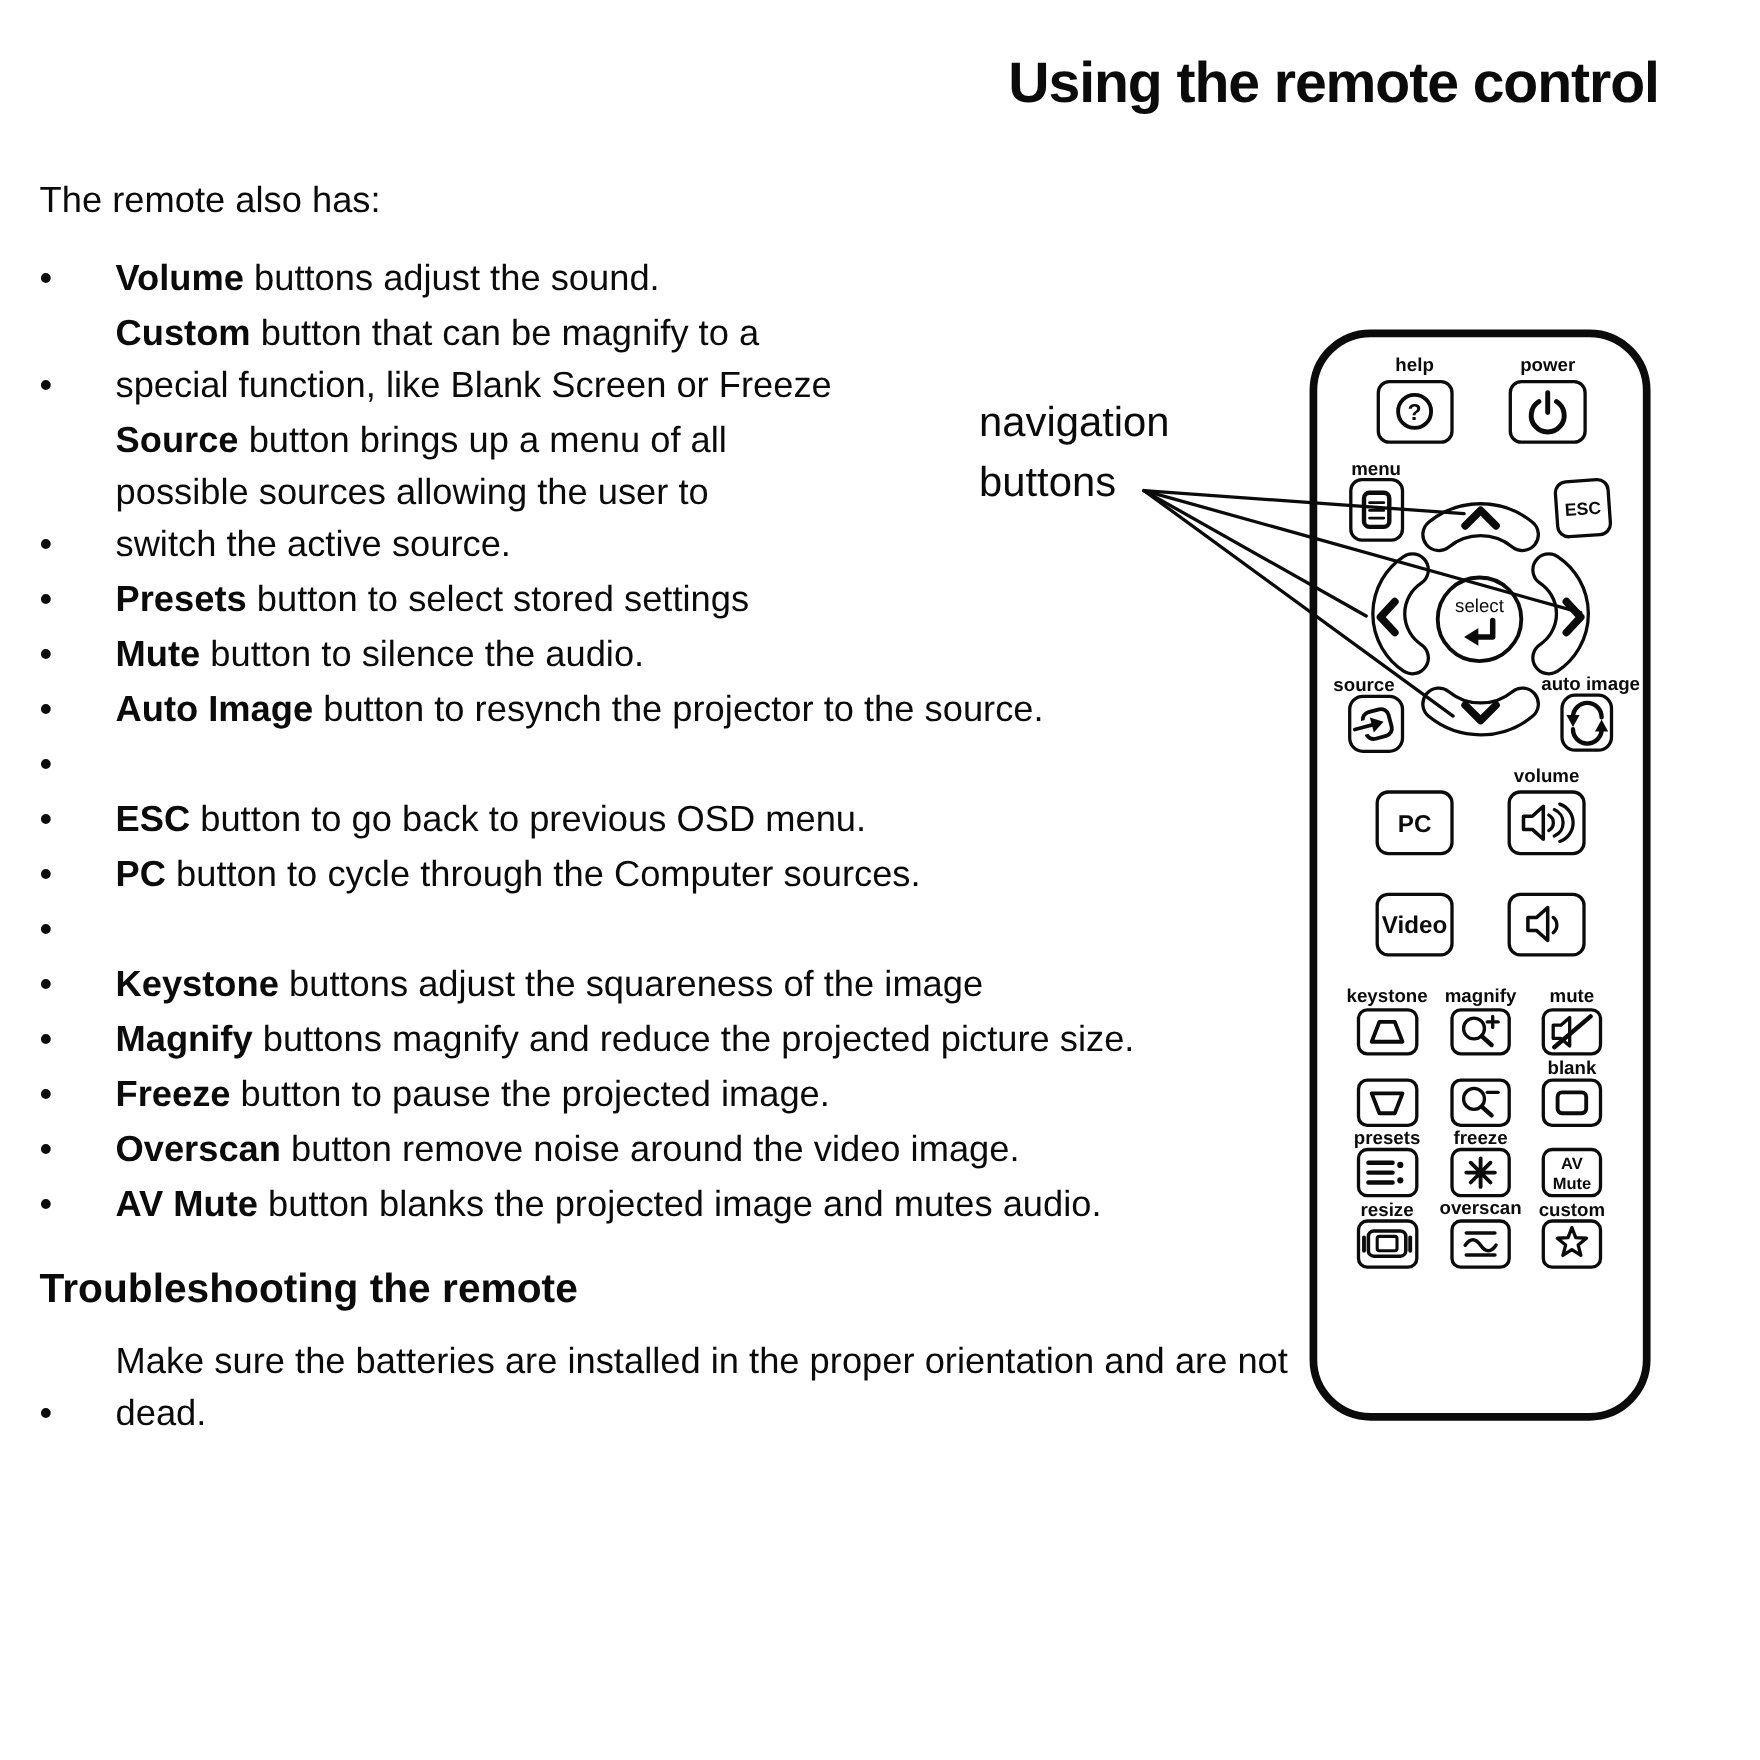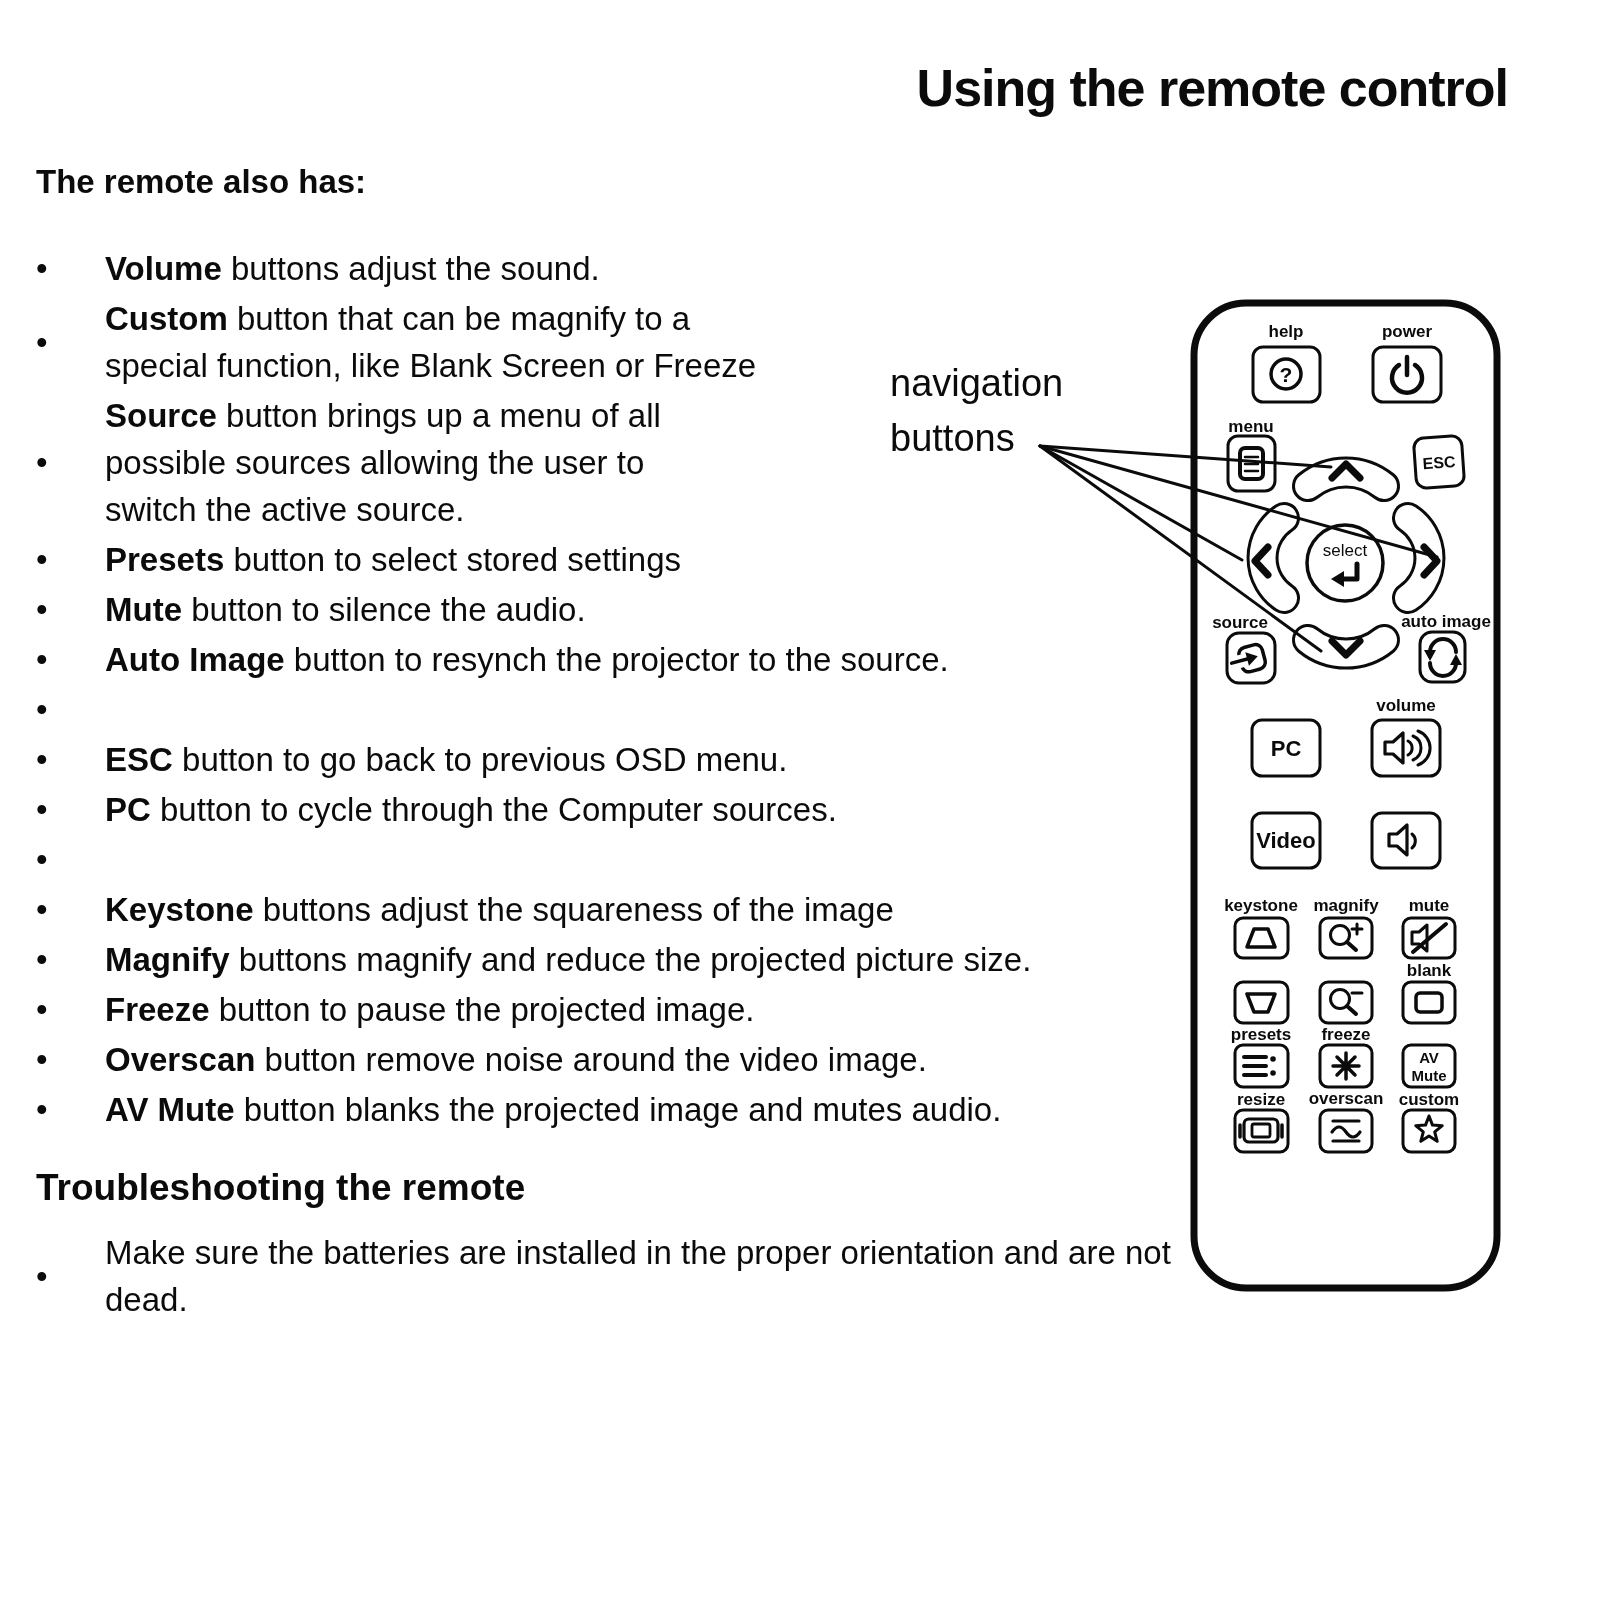--- a/index.html
+++ b/index.html
@@ -1,23 +1,23 @@
 <!DOCTYPE html>
 <html><head>
 <meta charset="utf-8">
 <style>
   html,body{margin:0;padding:0;background:#fff;}
   body{width:1600px;height:1600px;position:relative;overflow:hidden;
        font-family:"Liberation Sans",sans-serif;color:#0b0b0b;}
-  .title{position:absolute;top:58px;right:92px;margin:0;font-size:52px;font-weight:bold;
+  .title{position:absolute;top:46px;right:92px;margin:0;font-size:52px;font-weight:bold;
          letter-spacing:-1px;white-space:nowrap;}
   .content{position:absolute;left:36px;top:158px;width:1150px;}
-  .intro{font-size:33px;line-height:47px;margin:0 0 40px 0;font-weight:bold;}
+  .intro{font-size:33px;line-height:47px;margin:0 0 24px 0;}
   ul.blist{list-style:none;margin:0;padding:0;}
-  li.b{display:flex;align-items:center;margin:0 0 3px 0;}
+  li.b{display:flex;align-items:flex-end;margin:0 0 3px 0;}
   .dot{flex:0 0 69px;font-size:33px;line-height:47px;}
   .dot::before{content:"\2022";}
   .bt{margin:0;font-size:33px;line-height:47px;}
   .bt b{font-weight:bold;}
   .rest{white-space:pre-line;}
   .tshead{font-size:37px;font-weight:bold;margin:34px 0 20px 0;}
   svg.diagram{position:absolute;left:0;top:0;width:1600px;height:1600px;pointer-events:none;}
   svg .lbl{font:bold 17px "Liberation Sans",sans-serif;text-anchor:middle;fill:#0b0b0b;stroke:none;}
   svg .btxt{font:bold 22px "Liberation Sans",sans-serif;text-anchor:middle;fill:#0b0b0b;stroke:none;}
   svg .esc{font:bold 16px "Liberation Sans",sans-serif;text-anchor:middle;fill:#0b0b0b;stroke:none;}

